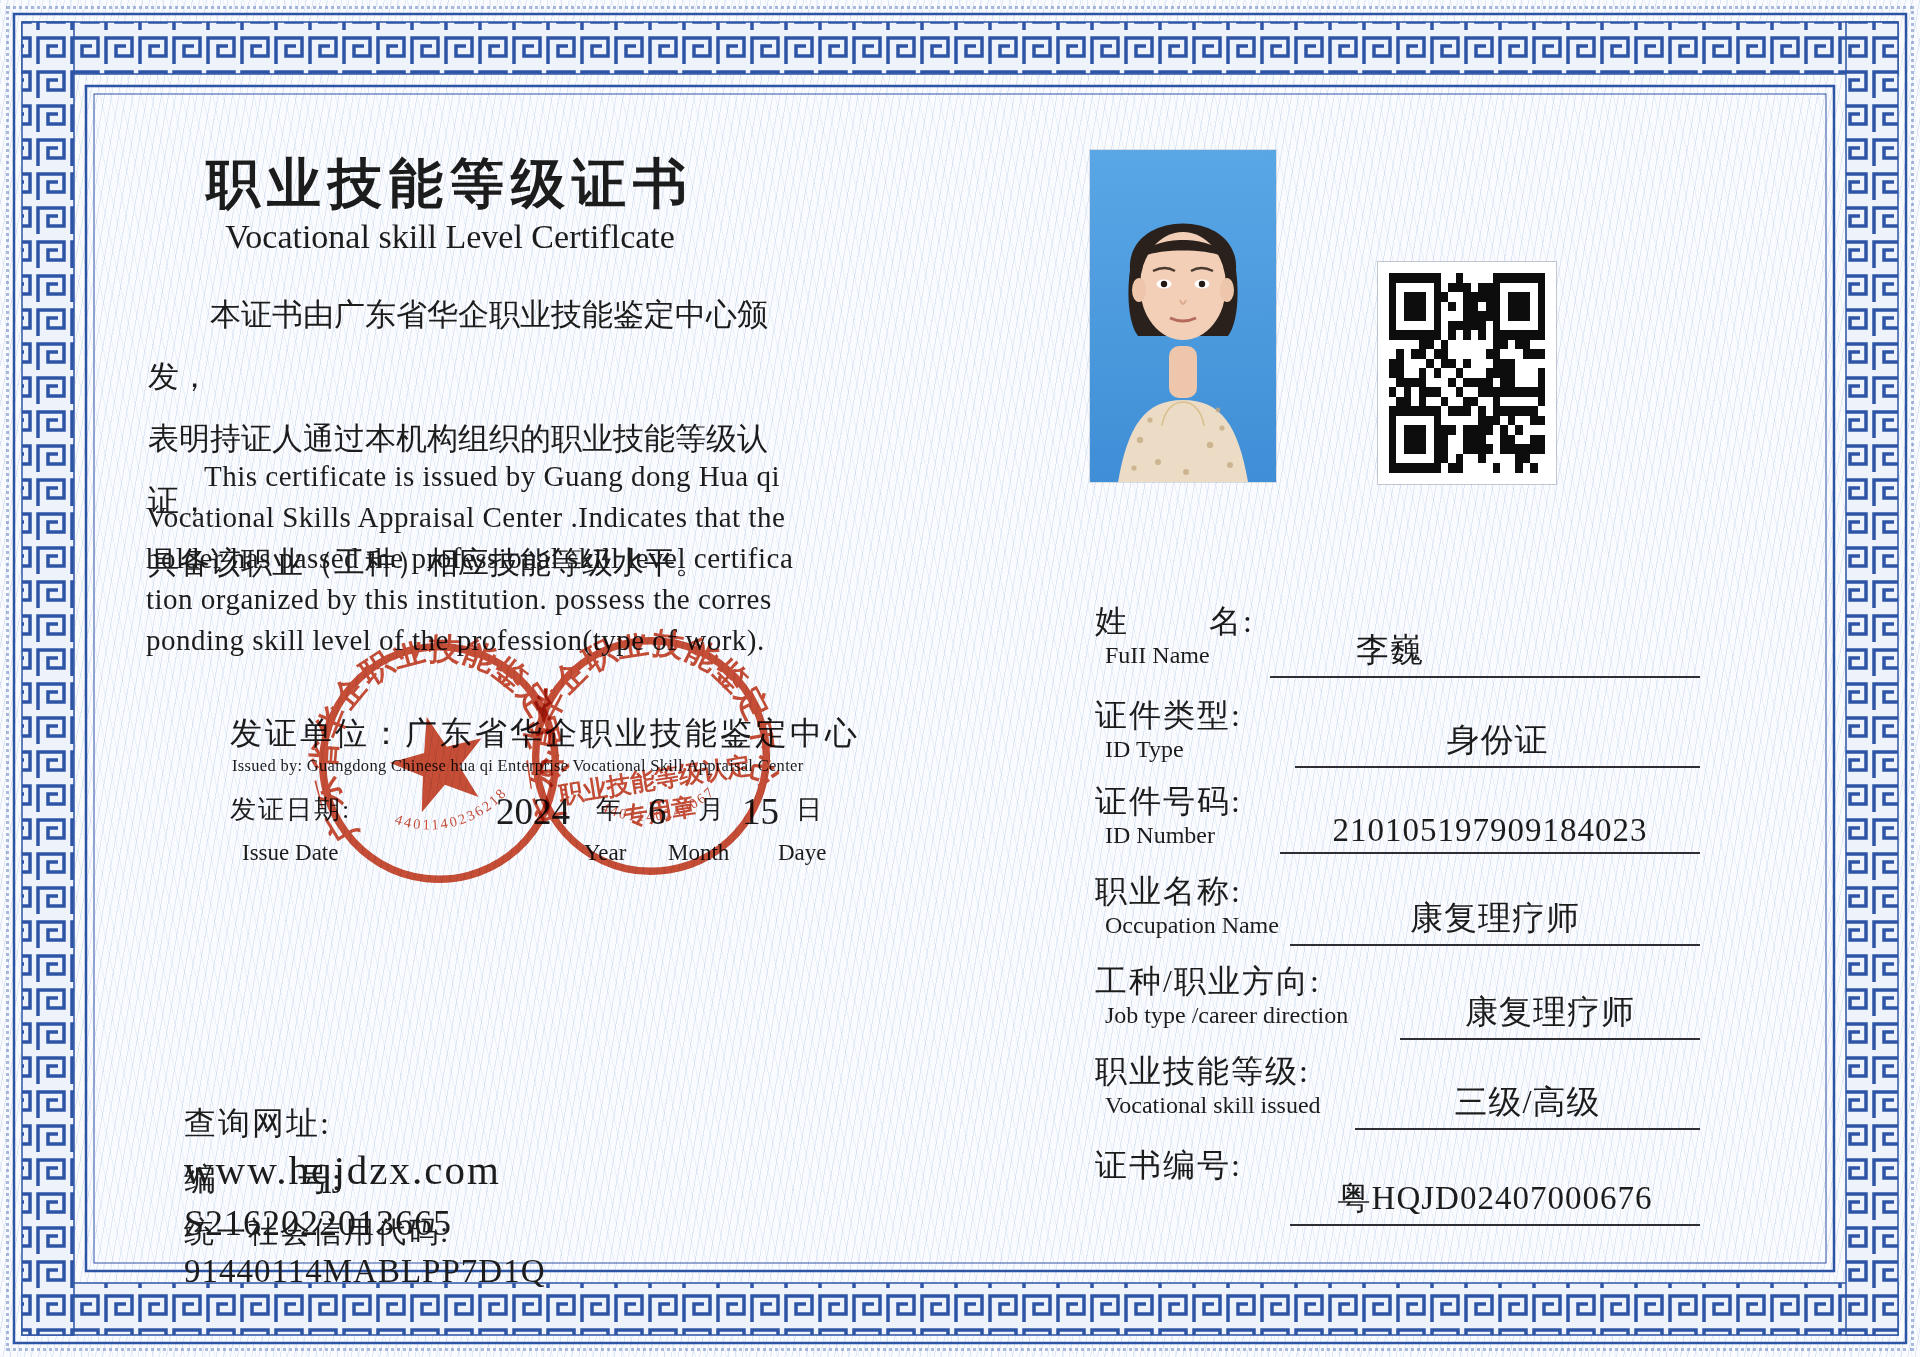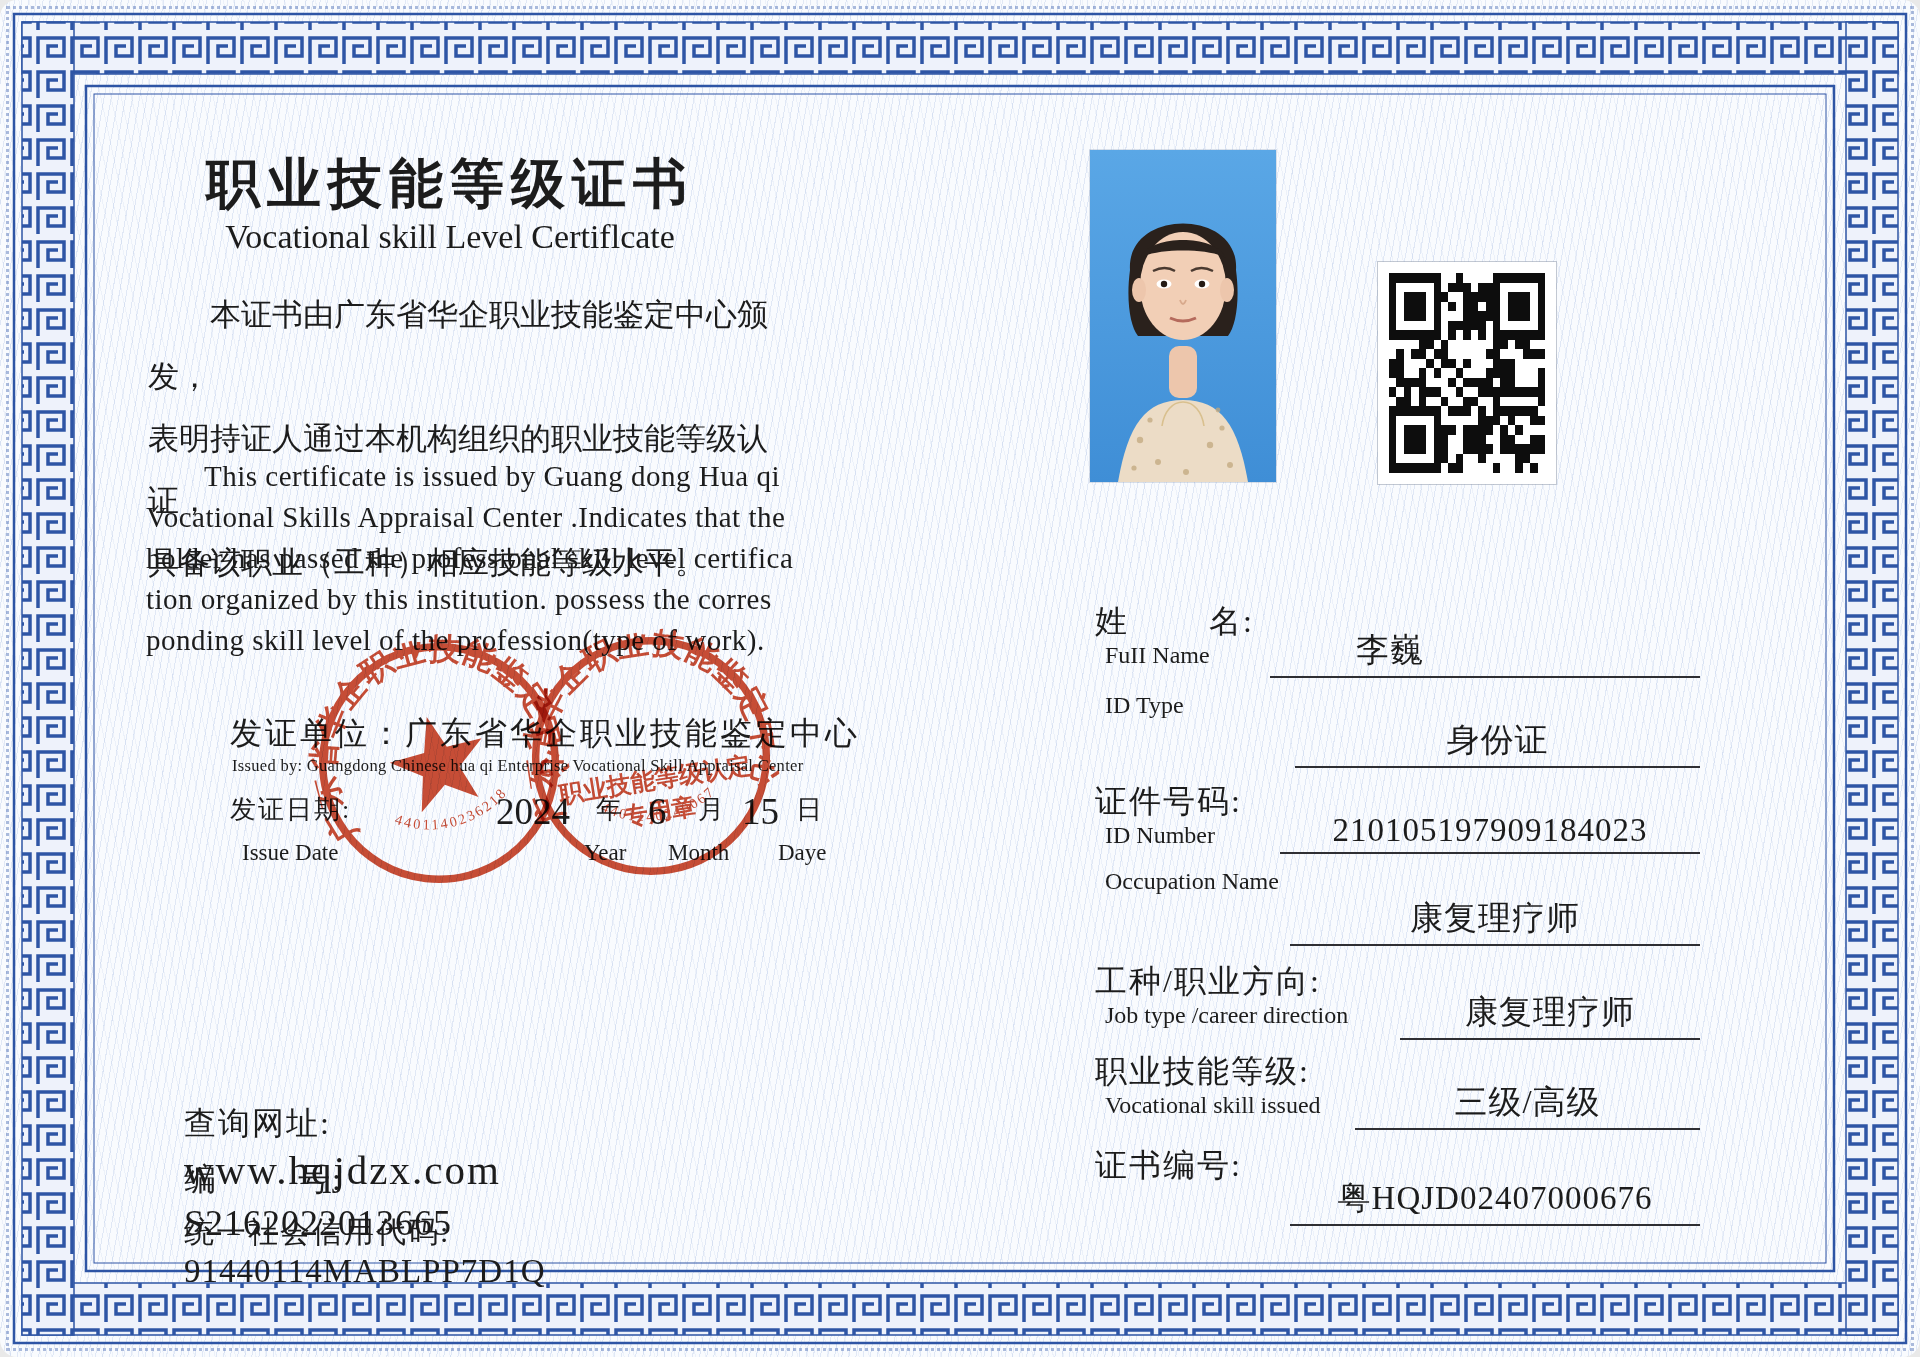--- a/index.html
+++ b/index.html
@@ -2,21 +2,21 @@
 <html><head>
 <meta charset="utf-8">
 <style>
   html,body{margin:0;padding:0;background:#e9e9e9;}
   .page{
     position:relative;width:1920px;height:1357px;overflow:hidden;
     background:
       repeating-linear-gradient(100deg, rgba(125,155,212,.20) 0 1px, rgba(255,255,255,0) 1px 7px),
       repeating-linear-gradient(78deg, rgba(125,155,212,.10) 0 1px, rgba(255,255,255,0) 1px 10px),
       #f9fbfe;
-    font-family:"Liberation Serif","DejaVu Serif",serif;color:#1c1c1c;border-radius:17px;
+    font-family:"Liberation Serif","DejaVu Serif",serif;color:#1c1c1c;
   }
   .lace{position:absolute;inset:6px;border:3px dotted #4a6cb4;opacity:.45;pointer-events:none;}
   .border-svg{position:absolute;left:0;top:0;pointer-events:none;}
   
   .title-zh{position:absolute;left:150px;top:148px;width:600px;text-align:center;
     font-size:54px;font-weight:bold;letter-spacing:7px;}
   .title-en{position:absolute;left:150px;top:218px;width:600px;text-align:center;font-size:34px;}
   .para-zh{position:absolute;left:148px;top:284px;width:680px;font-size:31px;line-height:62px;}
   .para-zh .line{display:block;}
   .para-zh .indent{text-indent:62px;}
@@ -611,29 +611,31 @@
           <i></i>
         </div>
     </div>
 
     <div class="field-row f1">
       <span class="f-zh">姓        名:</span>
       <span class="f-en">FuII Name</span>
       <div class="f-line"><span class="f-value">李巍</span></div>
     </div>
     <div class="field-row f2">
+      <span class="f-zh">证件类型:</span>
       <span class="f-en">ID Type</span>
       <div class="f-line"><span class="f-value">身份证</span></div>
     </div>
     <div class="field-row f3">
       <span class="f-zh">证件号码:</span>
       <span class="f-en">ID Number</span>
       <div class="f-line"><span class="f-value">210105197909184023</span></div>
     </div>
     <div class="field-row f4">
+      <span class="f-zh">职业名称:</span>
       <span class="f-en">Occupation Name</span>
       <div class="f-line"><span class="f-value">康复理疗师</span></div>
     </div>
     <div class="field-row f5">
       <span class="f-zh">工种/职业方向:</span>
       <span class="f-en">Job type /career direction</span>
       <div class="f-line"><span class="f-value">康复理疗师</span></div>
     </div>
     <div class="field-row f6">
       <span class="f-zh">职业技能等级:</span>

